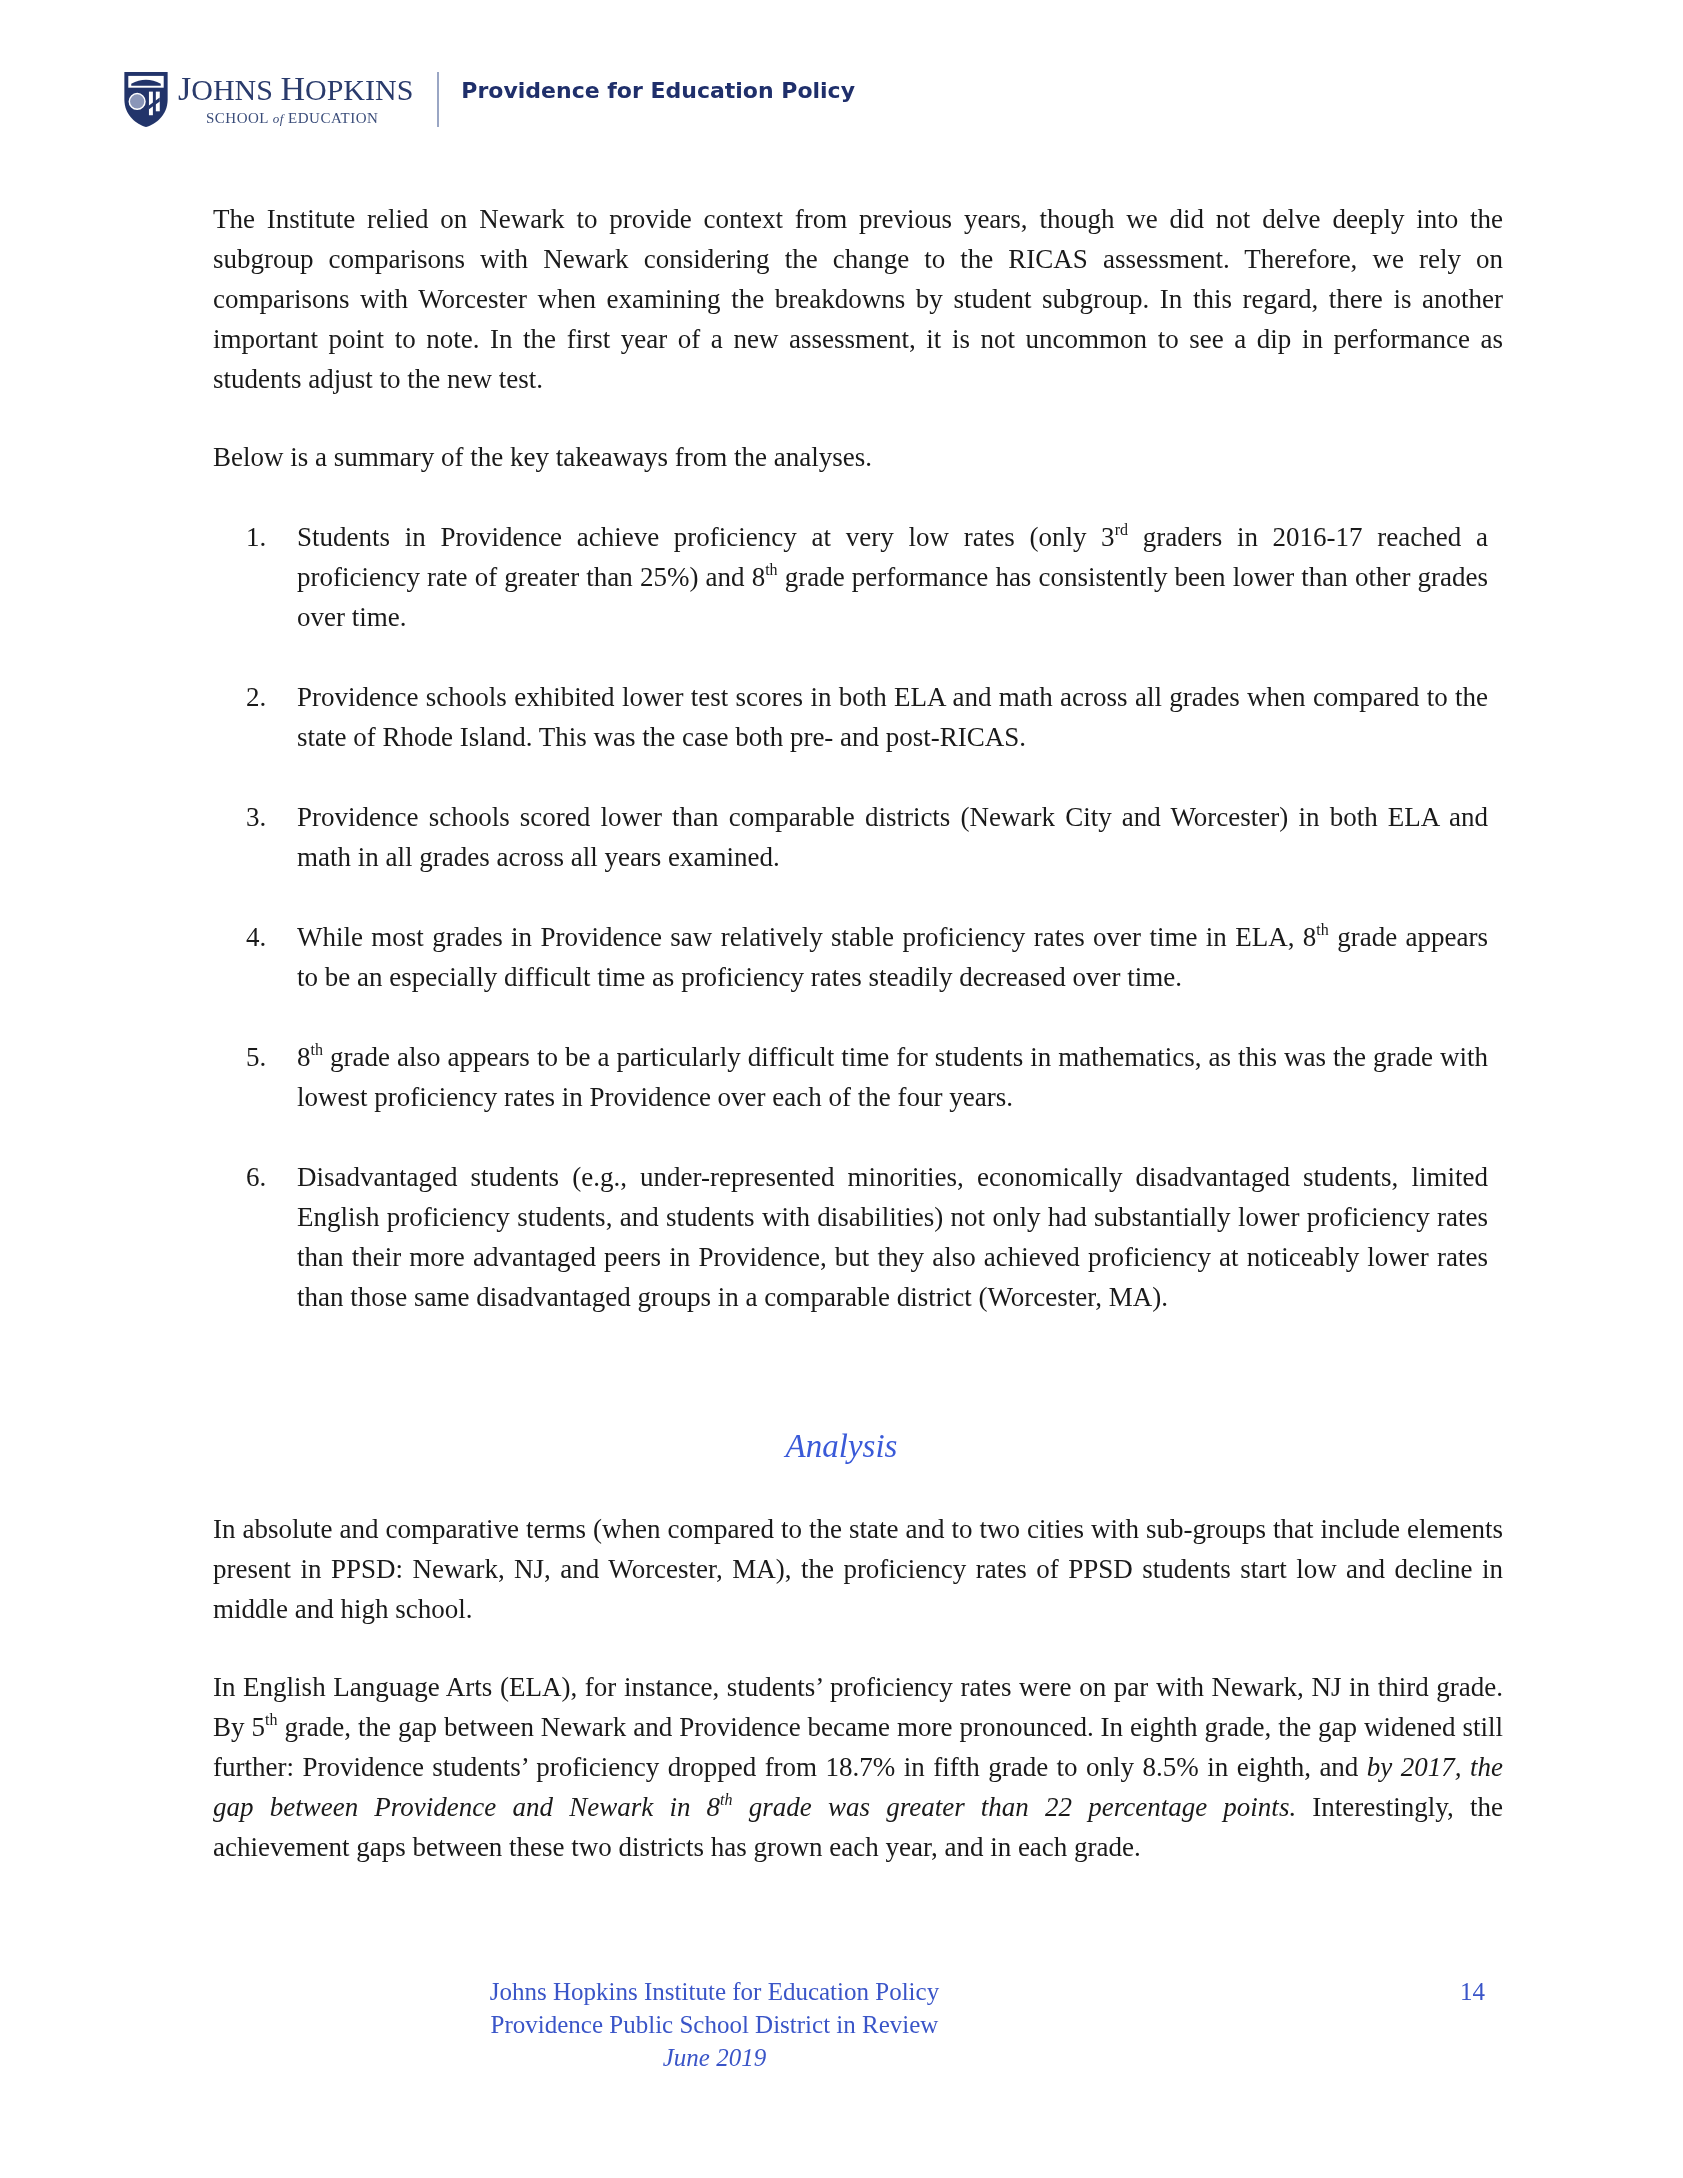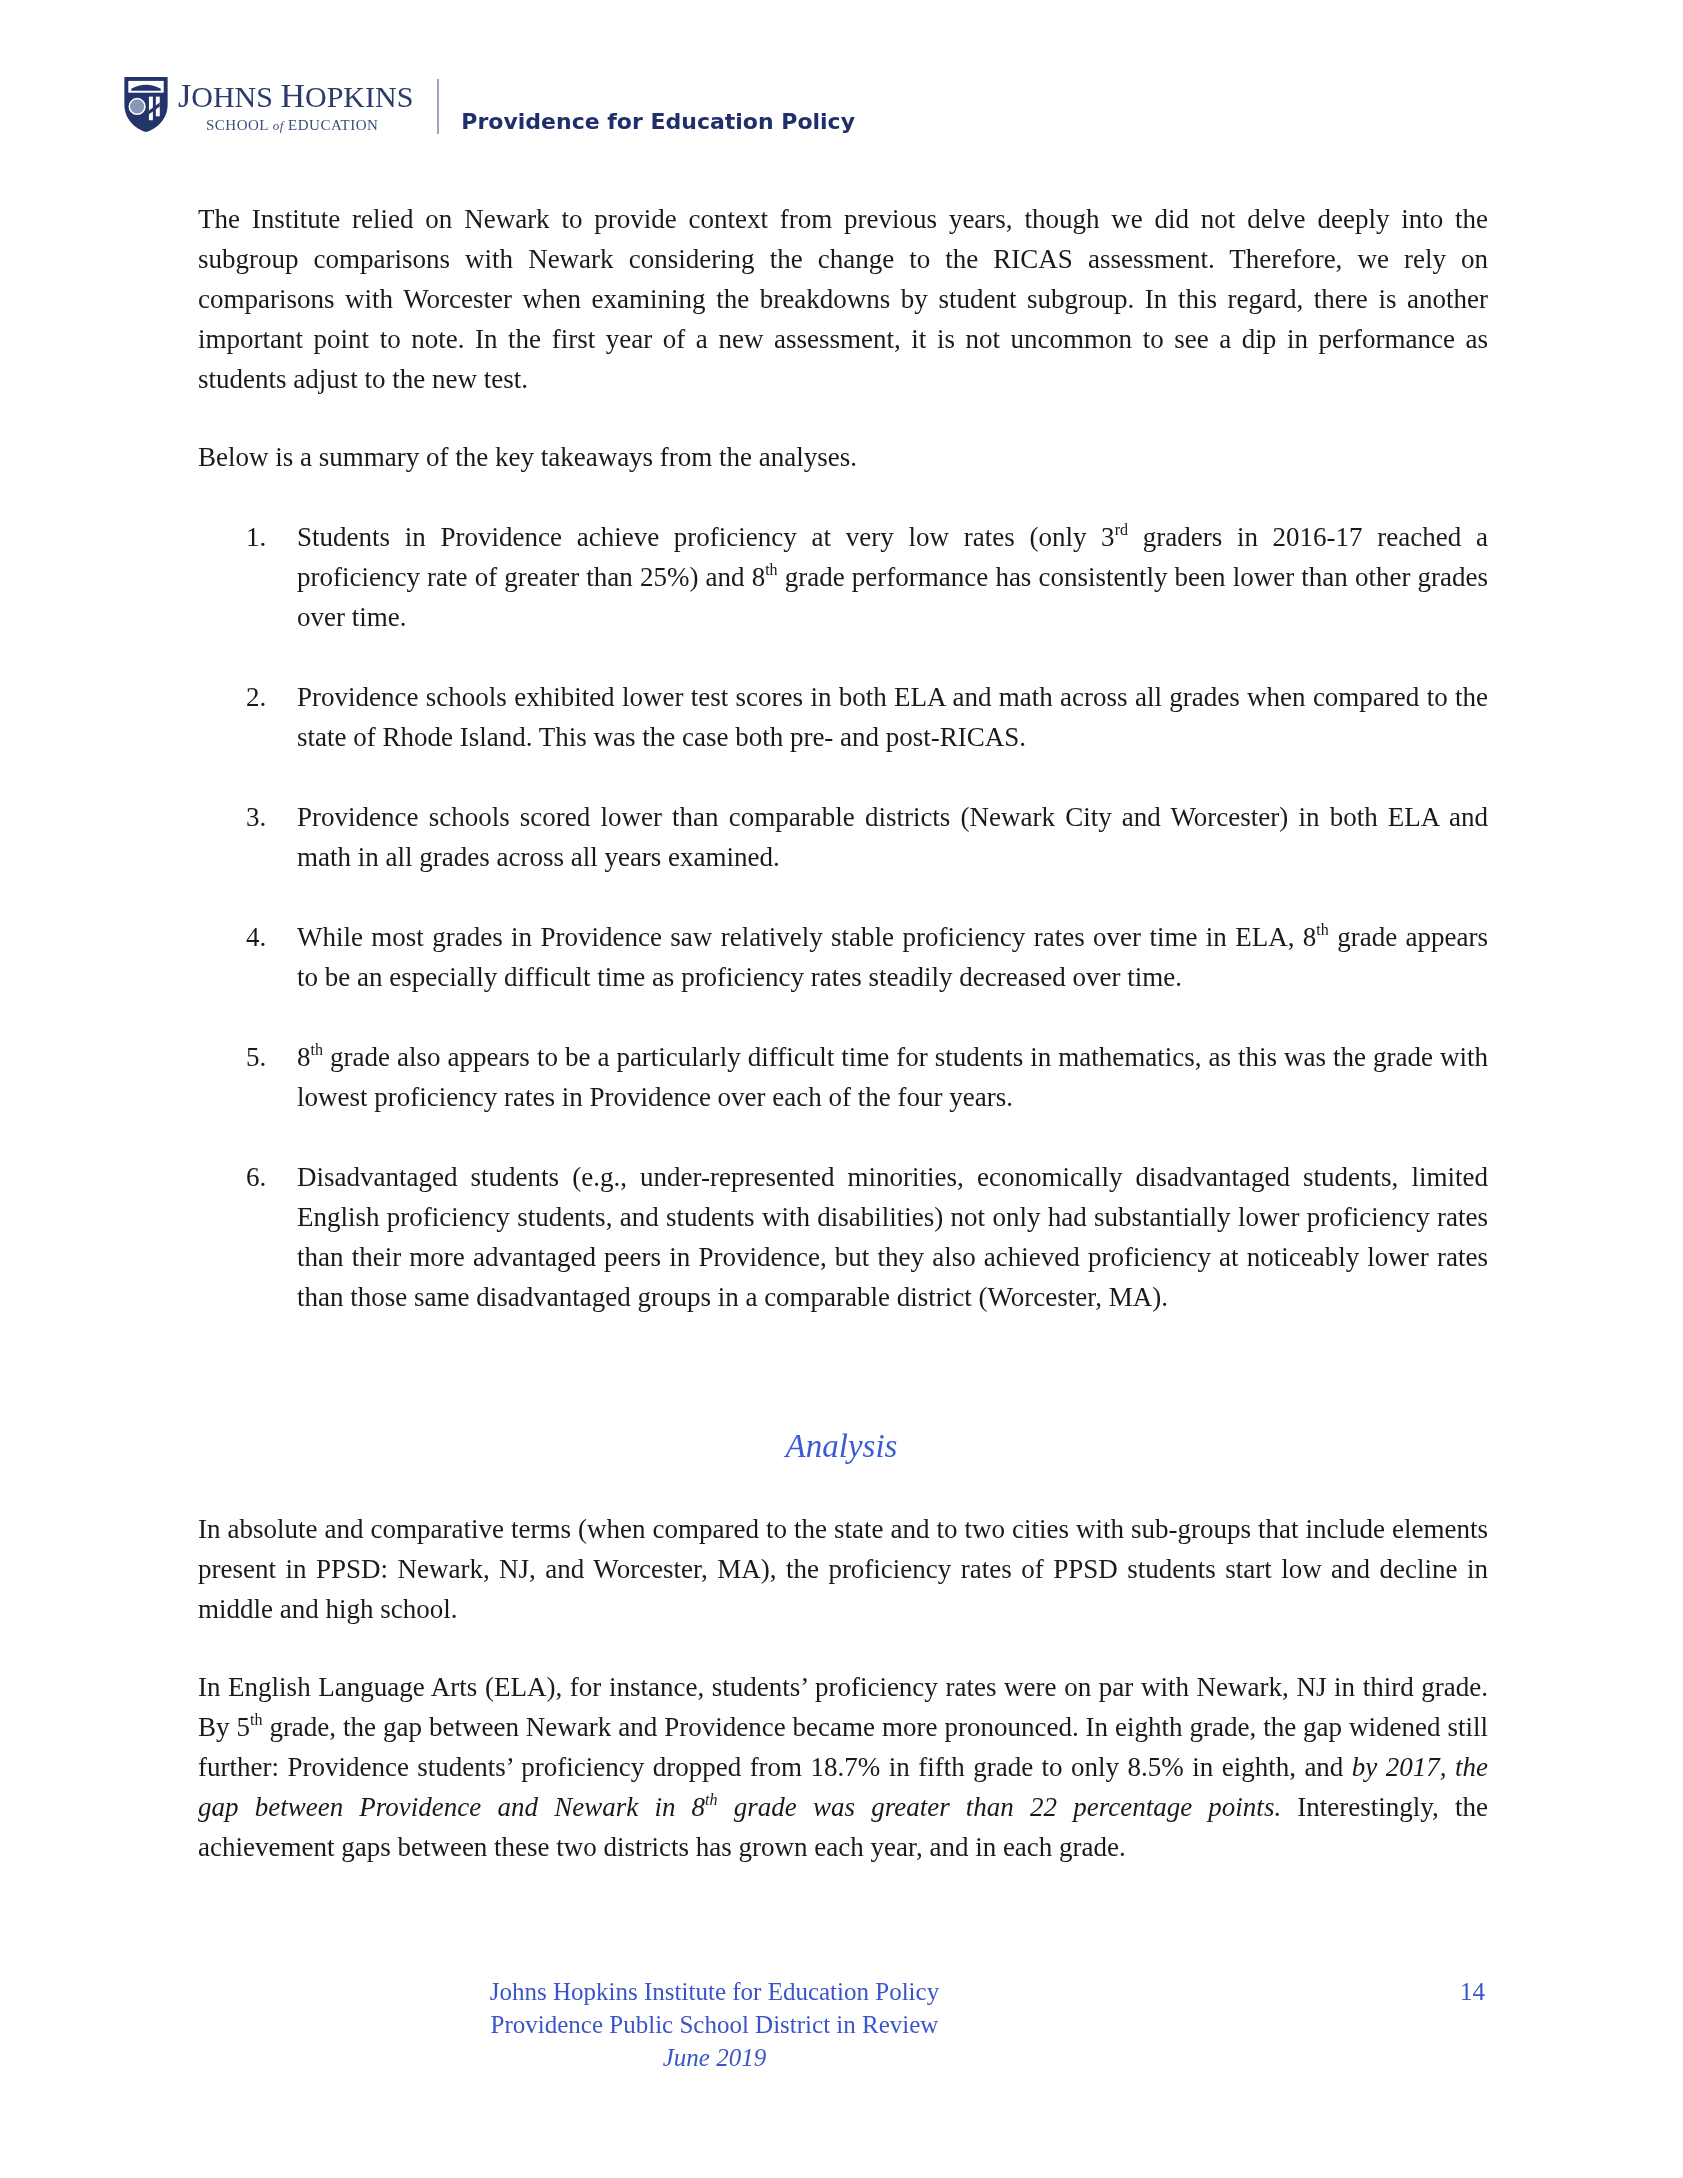--- a/index.html
+++ b/index.html
@@ -1,30 +1,30 @@
 <!DOCTYPE html>
 <html><head>
 <meta charset="utf-8">
 <style>
   html, body { margin: 0; padding: 0; background: #ffffff; }
   body { width: 1683px; height: 2178px; position: relative; overflow: hidden; }
 
   
-  .header { position: absolute; left: 122px; top: 65px; height: 69px; display: flex; align-items: flex-end; }
+  .header { position: absolute; left: 122px; top: 65px; height: 69px; display: flex; align-items: center; }
   .shield { width: 48px; height: 59px; margin-right: 8px; }
   .jh-block { display: flex; flex-direction: column; justify-content: center; color: #2c3d6e; }
   .jh-name { font-family: "Liberation Serif", serif; font-size: 30px; letter-spacing: 0px; line-height: 32px; color: #2a3b6c; }
   .jh-name .big { font-size: 34px; }
   .jh-school { font-family: Liberation Serif, serif; font-size: 15px; color: #3b4d7a; margin-top: 4px; padding-left: 28px; letter-spacing: 0.5px; }
   .jh-school i { font-size: 13px; }
   .vdivider { width: 2px; height: 55px; background: #9aa6c4; margin: 0 22px 0 24px; }
   .iep { font-family: "DejaVu Sans", "Liberation Sans", sans-serif; font-weight: bold; font-size: 22px; color: #1f2f6b; margin-top: -18px; }
 
   
-  .content { position: absolute; left: 198px; width: 1290px; color: #1a1a1a; }
+  .content { position: absolute; left: 213px; width: 1290px; color: #1a1a1a; }
   .para { font-family: "Liberation Serif", serif; font-size: 27px; line-height: 40px; text-align: justify; margin: 0; }
   .p1 { top: 199px; }
   .p2 { top: 437px; }
 
   .list { position: absolute; left: 246px; width: 1242px; margin: 0; padding: 0; list-style: none; }
   .list li { position: relative; padding-left: 51px; font-family: "Liberation Serif", serif; font-size: 27px; line-height: 40px; text-align: justify; color: #1a1a1a; }
   .list .num { position: absolute; left: 0; top: 0; }
   sup { font-size: 16px; line-height: 0; vertical-align: 11px; }
 
   .h-analysis { position: absolute; left: 0; width: 1683px; top: 1428px; text-align: center; font-family: "Liberation Serif", serif; font-style: italic; font-size: 33px; color: #3a5ad8; margin: 0; font-weight: normal; }

